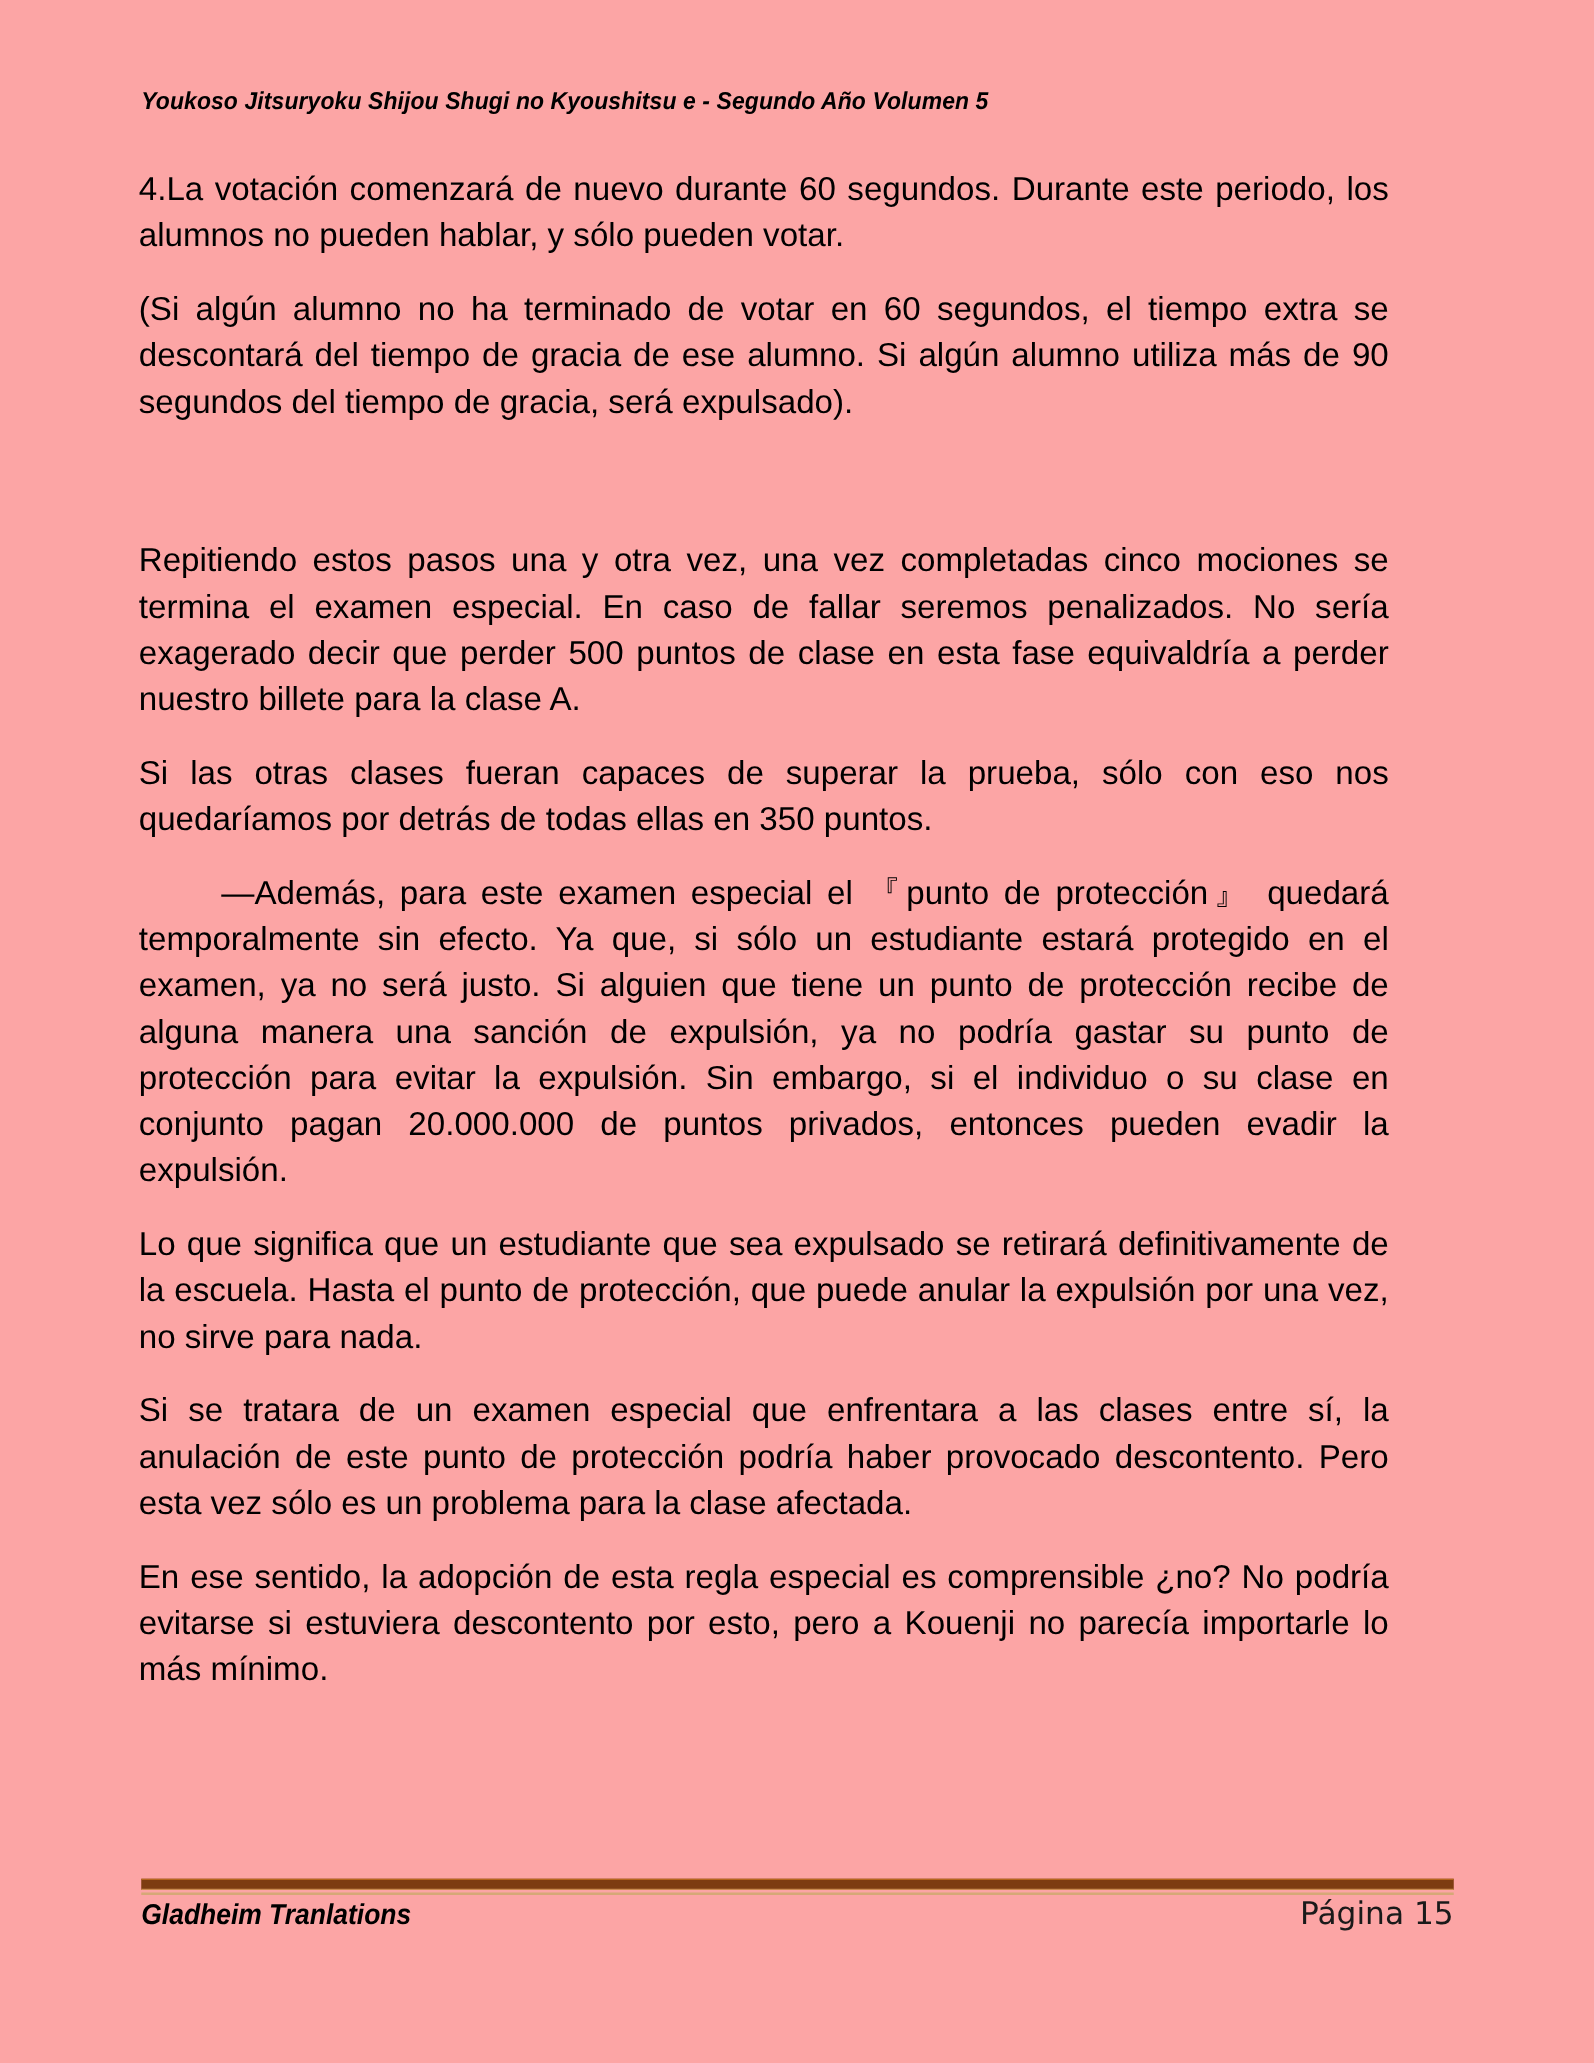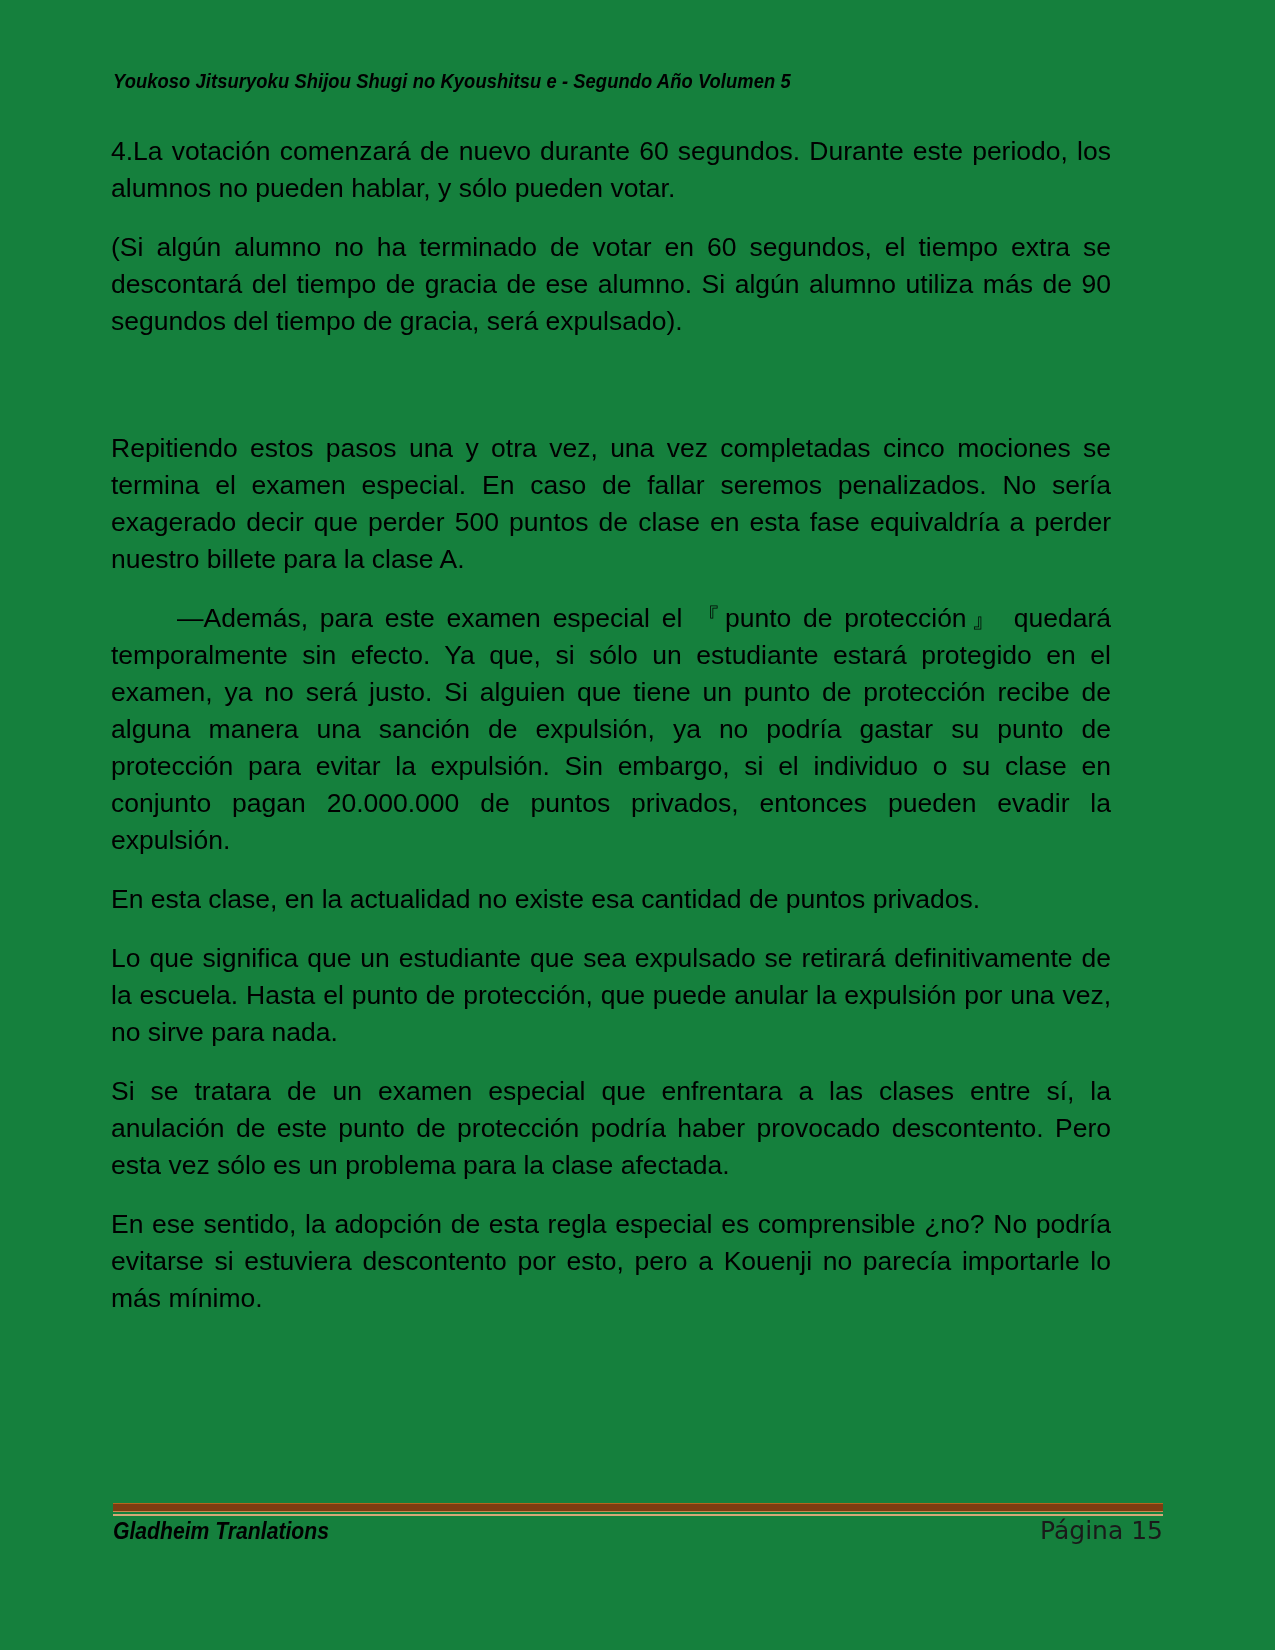--- a/index.html
+++ b/index.html
@@ -8,21 +8,21 @@
     background: #ffffff;
   }
   body {
     font-family: "Liberation Sans", "DejaVu Sans", sans-serif;
     color: #000000;
   }
   .page {
     position: relative;
     width: 1275px;
     height: 1650px;
-    background: #15803d;
+    background: #fca5a5;
     box-sizing: border-box;
     overflow: hidden;
   }
 
   
   .header {
     position: absolute;
     left: 113px;
     top: 70px;
     width: 1050px;
@@ -125,24 +125,24 @@
 
     <p class="para last-line-left">4.La votación comenzará de nuevo durante 60 segundos. Durante este periodo, los alumnos no pueden hablar, y sólo pueden votar.</p>
 
     <p class="para last-line-left">(Si algún alumno no ha terminado de votar en 60 segundos, el tiempo extra se descontará del tiempo de gracia de ese alumno. Si algún alumno utiliza más de 90 segundos del tiempo de gracia, será expulsado).</p>
 
 
     <p class="spacer"></p>
 
     <p class="para last-line-left">Repitiendo estos pasos una y otra vez, una vez completadas cinco mociones se termina el examen especial. En caso de fallar seremos penalizados. No sería exagerado decir que perder 500 puntos de clase en esta fase equivaldría a perder nuestro billete para la clase A.</p>
 
+    <p class="para last-line-left">Si las otras clases fueran capaces de superar la prueba, sólo con eso nos quedaríamos por detrás de todas ellas en 350 puntos.</p>
 
     <p class="para last-line-left"><span class="indent"></span><span>—Además, para este examen especial el  『punto de protección』  quedará temporalmente sin efecto. Ya que, si sólo un estudiante estará protegido en el examen, ya no será justo. Si alguien que tiene un punto de protección recibe de alguna manera una sanción de expulsión, ya no podría gastar su punto de protección para evitar la expulsión. Sin embargo, si el individuo o su clase en conjunto pagan 20.000.000 de puntos privados, entonces pueden evadir la expulsión.</span></p>
 
-    <p class="para last-line-left">En esta clase, en la actualidad no existe esa cantidad de puntos privados.</p>
 
     <p class="para last-line-left">Lo que significa que un estudiante que sea expulsado se retirará definitivamente de la escuela. Hasta el punto de protección, que puede anular la expulsión por una vez, no sirve para nada.</p>
 
     <p class="para last-line-left">Si se tratara de un examen especial que enfrentara a las clases entre sí, la anulación de este punto de protección podría haber provocado descontento. Pero esta vez sólo es un problema para la clase afectada.</p>
 
     <p class="para last-line-left">En ese sentido, la adopción de esta regla especial es comprensible ¿no? No podría evitarse si estuviera descontento por esto, pero a Kouenji no parecía importarle lo más mínimo.</p>
 
   </div>
 
   <div class="footer">

